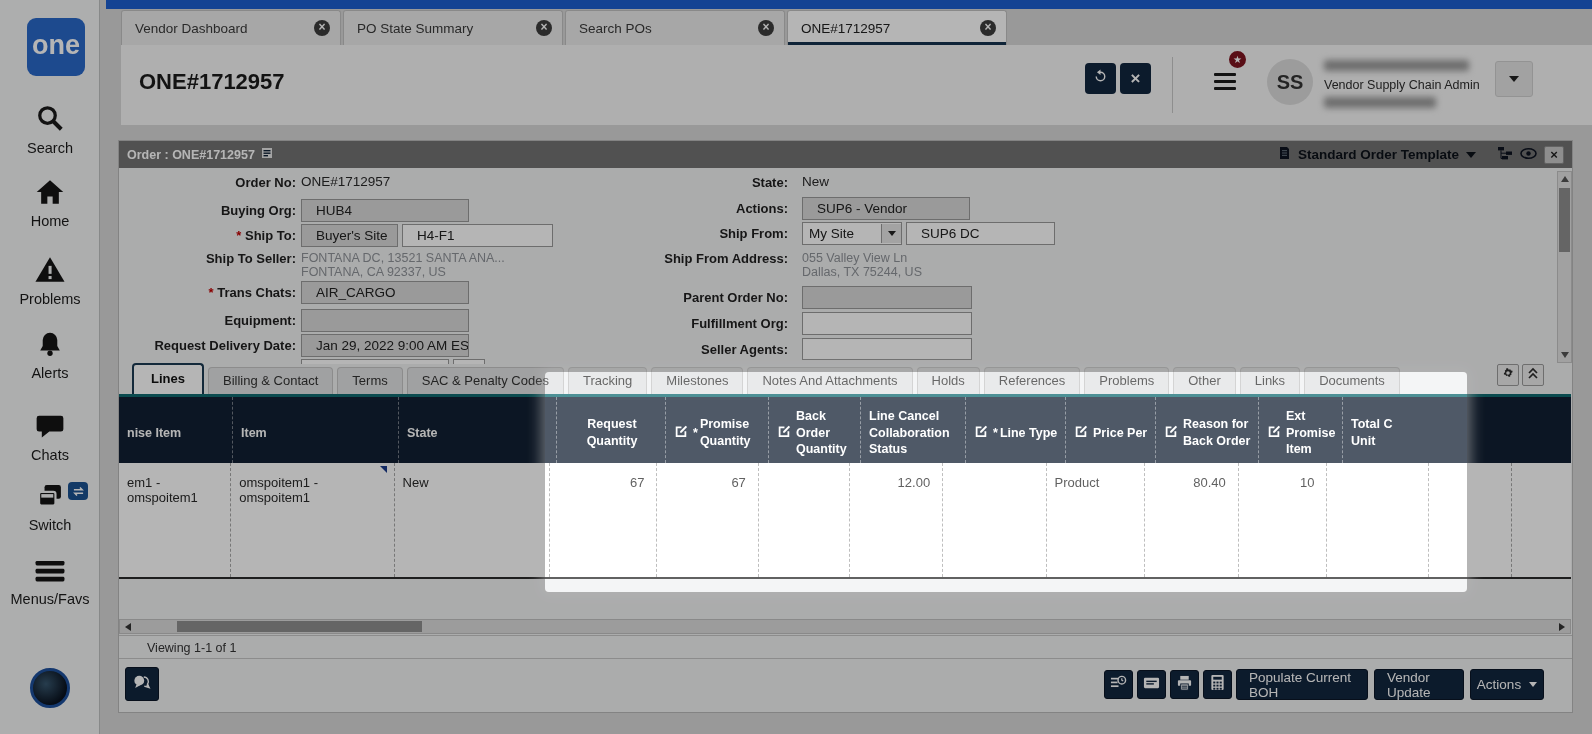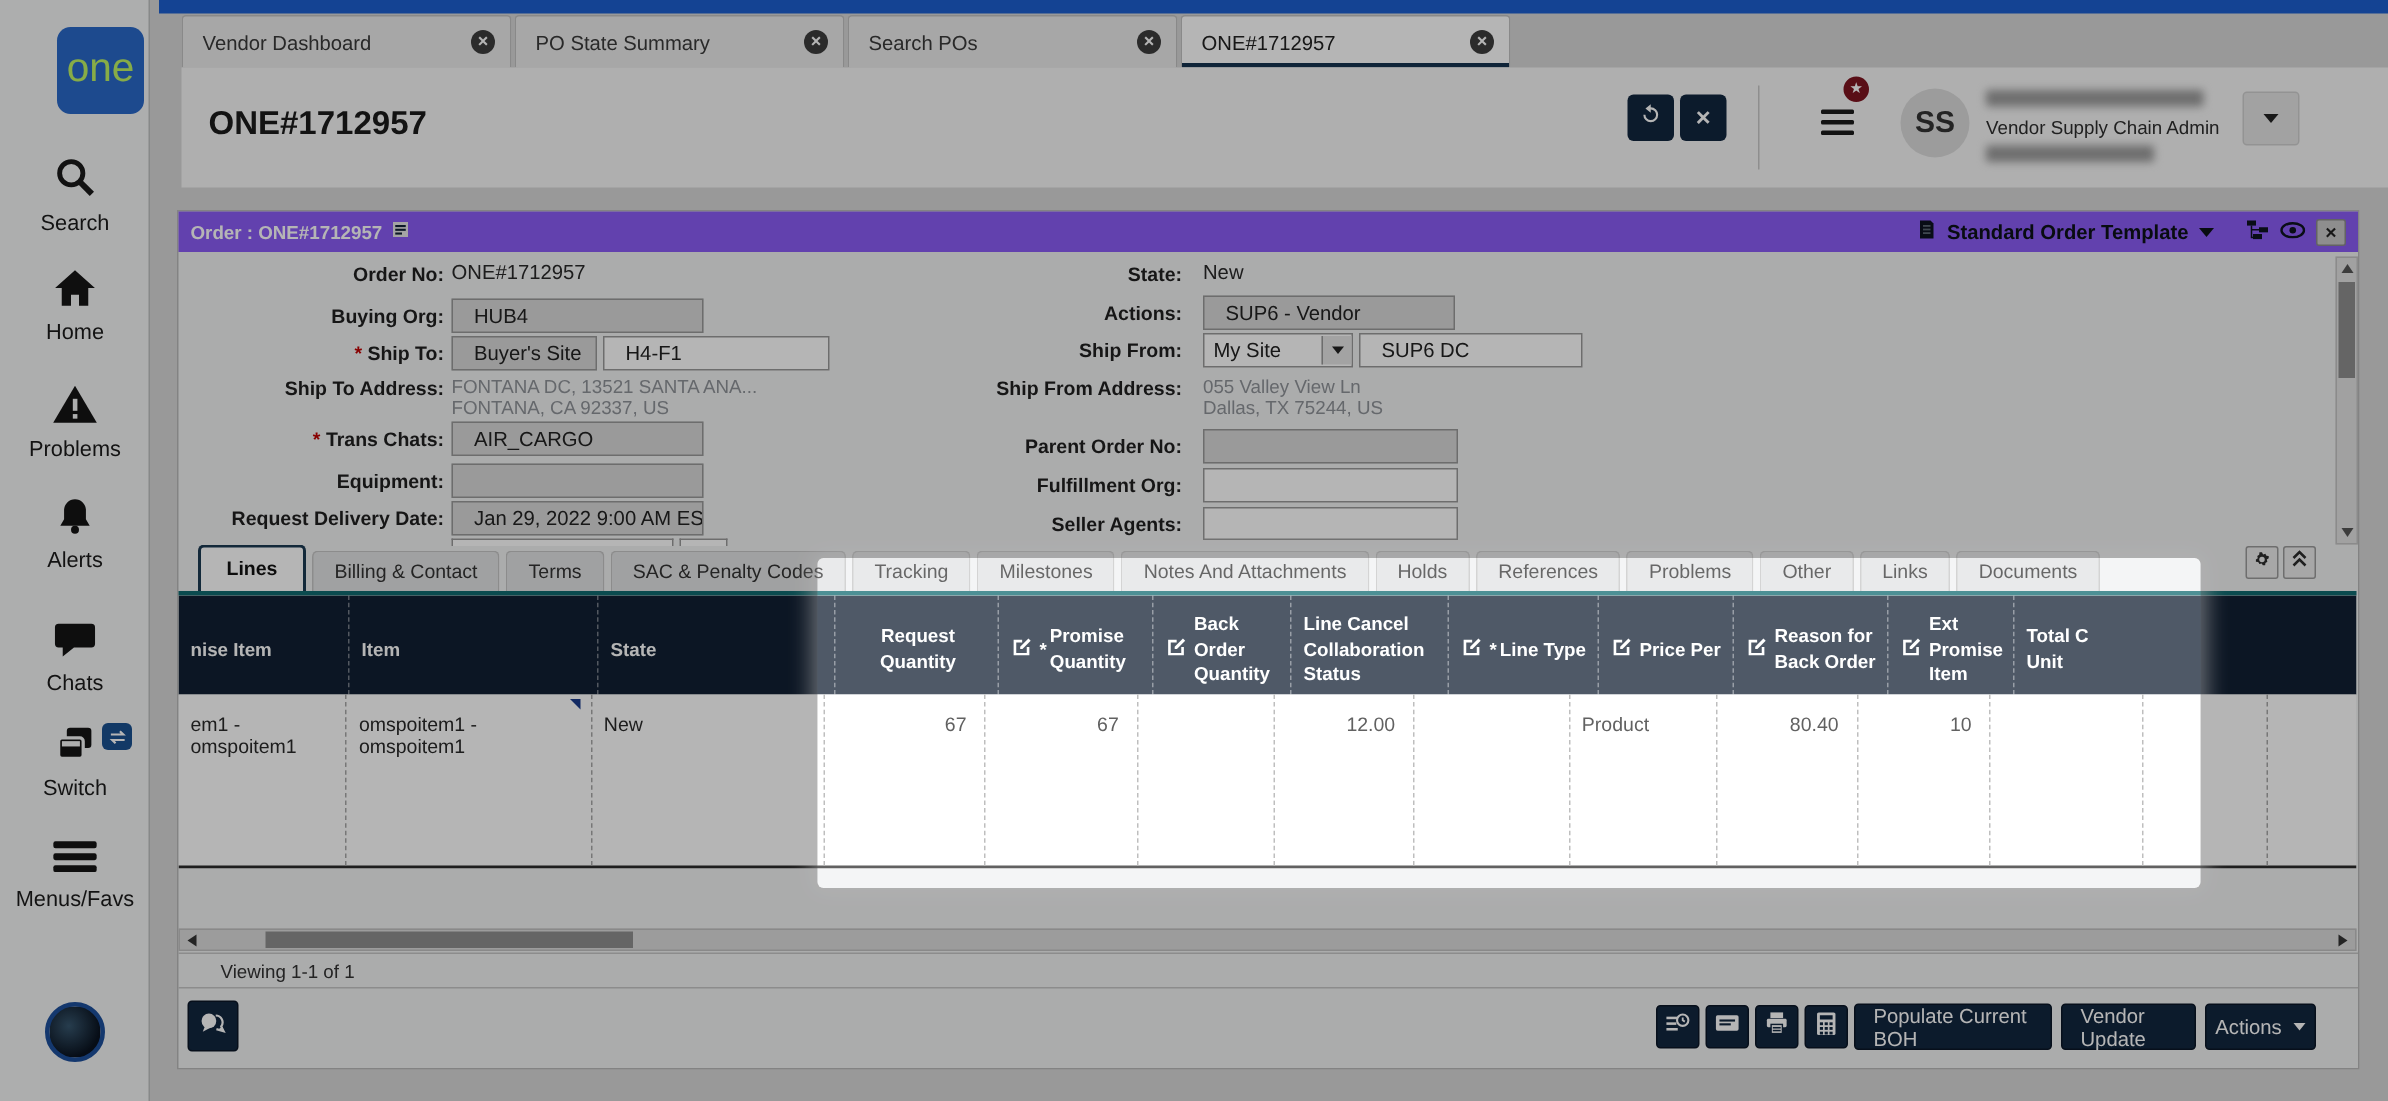--- a/index.html
+++ b/index.html
@@ -8,22 +8,22 @@
     position:relative; width:1592px; height:734px; overflow:hidden;
     font-family:"Liberation Sans", sans-serif; background:#d8d8d8;
     -webkit-font-smoothing:antialiased;
   }
   .abs { position:absolute; }
 
   
   #sidebar { left:0; top:0; width:100px; height:734px; background:#f4f5f5; border-right:1px solid #bfc1c2; z-index:5;}
   .side-item { position:absolute; left:0; width:100px; text-align:center; color:#1c1c1c; }
   .side-item .lbl { display:block; font-size:14.5px; color:#1c1c1c; margin-top:3px; }
-  .logo-sq { position:absolute; left:38px; top:18px; width:58px; height:58px; background:#2a69c9; border-radius:9px;
-             color:#bef264; font-size:27px; font-weight:normal; text-align:center; line-height:54px; letter-spacing:0; }
+  .logo-sq { position:absolute; left:27px; top:18px; width:58px; height:58px; background:#2a69c9; border-radius:9px;
+             color:#ffffff; font-size:27px; font-weight:bold; text-align:center; line-height:54px; letter-spacing:0; }
   .badge-switch { position:absolute; left:68px; top:482px; width:20px; height:18px; background:#1a5190; border-radius:4px;
                   display:flex; align-items:center; justify-content:center; }
   .bot-logo { position:absolute; left:30px; top:668px; width:40px; height:40px; border-radius:50%;
               background:radial-gradient(circle at 38% 38%, #37566e, #0a1320 70%); border:3px solid #1d4f9c; }
 
   
   #bluebar { left:106px; top:0; width:1486px; height:9px; background:#1d5fd0; }
   #tabstrip { left:121px; top:10px; height:35px; display:flex; }
   .btab { width:220px; height:35px; background:#ececec; border:1px solid #c2c2c2; border-bottom:none;
           border-radius:3px 3px 0 0; margin-right:2px; display:flex; align-items:center; padding:0 10px 0 13px;
@@ -46,21 +46,21 @@
   #avatar { position:absolute; left:1146px; top:14px; width:46px; height:46px; border-radius:50%; background:#dcdcdc;
             color:#333; font-size:20px; font-weight:bold; display:flex; align-items:center; justify-content:center; }
   .blurblock { position:absolute; height:11px; background:#9b9b9b; border-radius:2px; filter:blur(3px); }
   #userrole { position:absolute; left:1203px; top:33px; font-size:12.5px; color:#2e2e2e; }
   #userchev { position:absolute; left:1374px; top:16px; width:38px; height:36px; background:#e4e4e4; border:1px solid #d0d0d0;
               border-radius:3px; display:flex; align-items:center; justify-content:center; }
   .caret-dn { width:0; height:0; border-left:5px solid transparent; border-right:5px solid transparent; border-top:6px solid #222; }
 
   
   #panel { left:118px; top:140px; width:1455px; height:573px; background:#f1f2f3; border:1px solid #b9b9b9; }
-  #panelhdr { position:absolute; left:0; top:0; width:100%; height:27px; background:#8b5cf6; color:#fff;
+  #panelhdr { position:absolute; left:0; top:0; width:100%; height:27px; background:#737373; color:#fff;
               display:flex; align-items:center; font-size:12.5px; font-weight:bold; padding:0 8px; }
   #ph-right { margin-left:auto; display:flex; align-items:center; gap:7px; color:#0c1118; }
   #templbl { font-size:13.5px; font-weight:bold; color:#0c1119; }
   .ph-x { width:20px; height:18px; background:#c9c9c9; border:1px solid #8c8c8c; border-radius:2px; color:#222;
           font-weight:bold; font-size:13px; line-height:15px; text-align:center; }
 
   
   .flabel { position:absolute; font-size:13px; font-weight:bold; color:#1f1f1f; text-align:right; }
   .fvalue { position:absolute; font-size:13.5px; color:#2a2a2a; }
   .finput { position:absolute; height:23px; border:1px solid #9a9a9a; font-size:13.5px; color:#222;
@@ -310,21 +310,21 @@
     <div class="flabel" style="left:5px; top:34px; width:172px;">Order No:</div>
     <div class="fvalue" style="left:182px; top:33px;">ONE#1712957</div>
 
     <div class="flabel" style="left:5px; top:62px; width:172px;">Buying Org:</div>
     <div class="finput ro" style="left:182px; top:58px; width:168px;">HUB4</div>
 
     <div class="flabel" style="left:5px; top:87px; width:172px;"><span class="req">*</span> <span>Ship To:</span></div>
     <div class="finput ro" style="left:182px; top:83px; width:97px;text-align:right;">Buyer's Site</div>
     <div class="finput rw" style="left:283px; top:83px; width:151px;">H4-F1</div>
 
-    <div class="flabel" style="left:5px; top:110px; width:172px;">Ship To Address:</div>
+    <div class="flabel" style="left:5px; top:110px; width:172px;">Ship To Seller:</div>
     <div class="addr" style="left:182px; top:110px;">
       <div>FONTANA DC, 13521 SANTA ANA...</div>
       <div>FONTANA, CA 92337, US</div>
     </div>
 
     <div class="flabel" style="left:5px; top:144px; width:172px;"><span class="req">*</span> <span>Trans Chats:</span></div>
     <div class="finput ro" style="left:182px; top:140px; width:168px;">AIR_CARGO</div>
 
     <div class="flabel" style="left:5px; top:172px; width:172px;">Equipment:</div>
     <div class="finput ro" style="left:182px; top:168px; width:168px;"></div>

